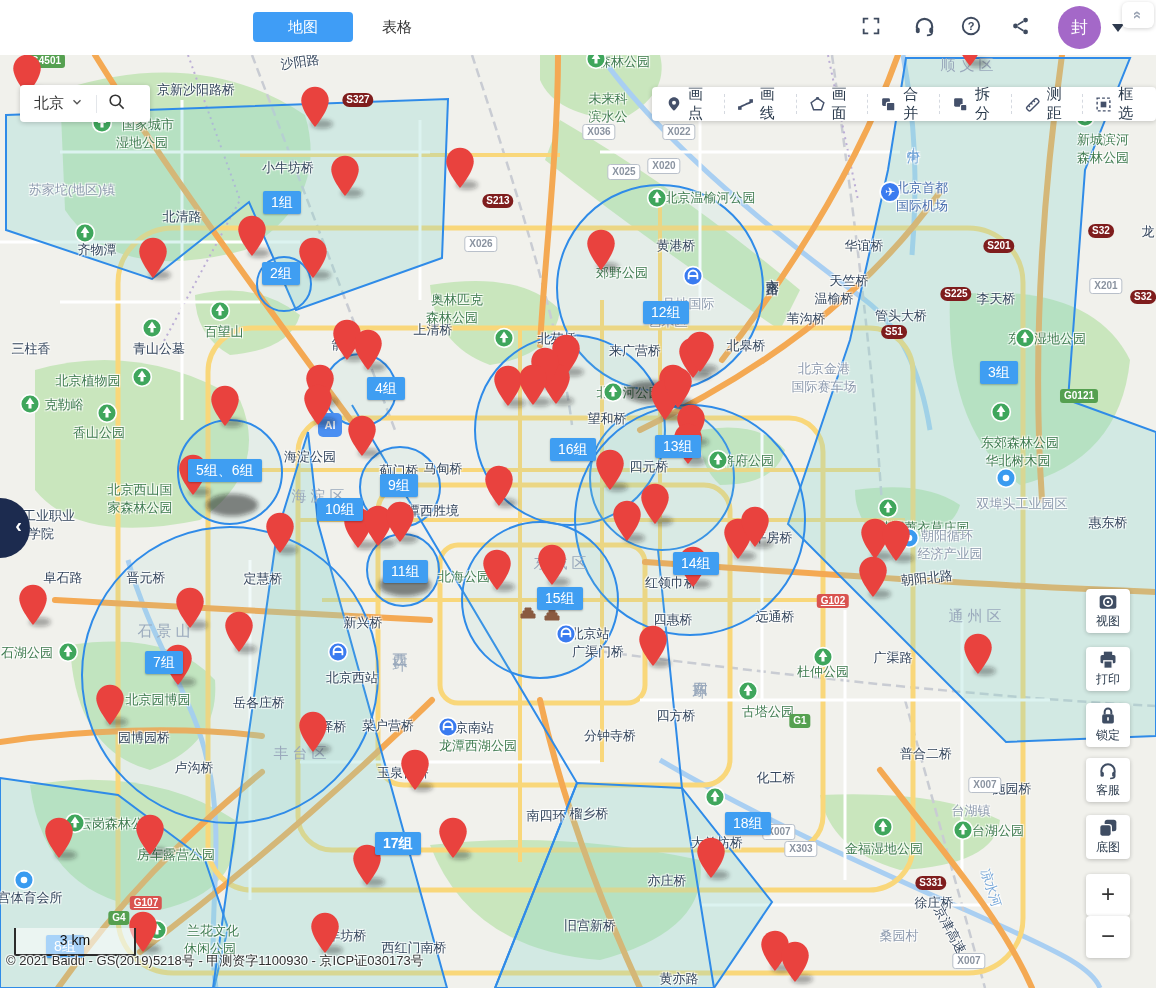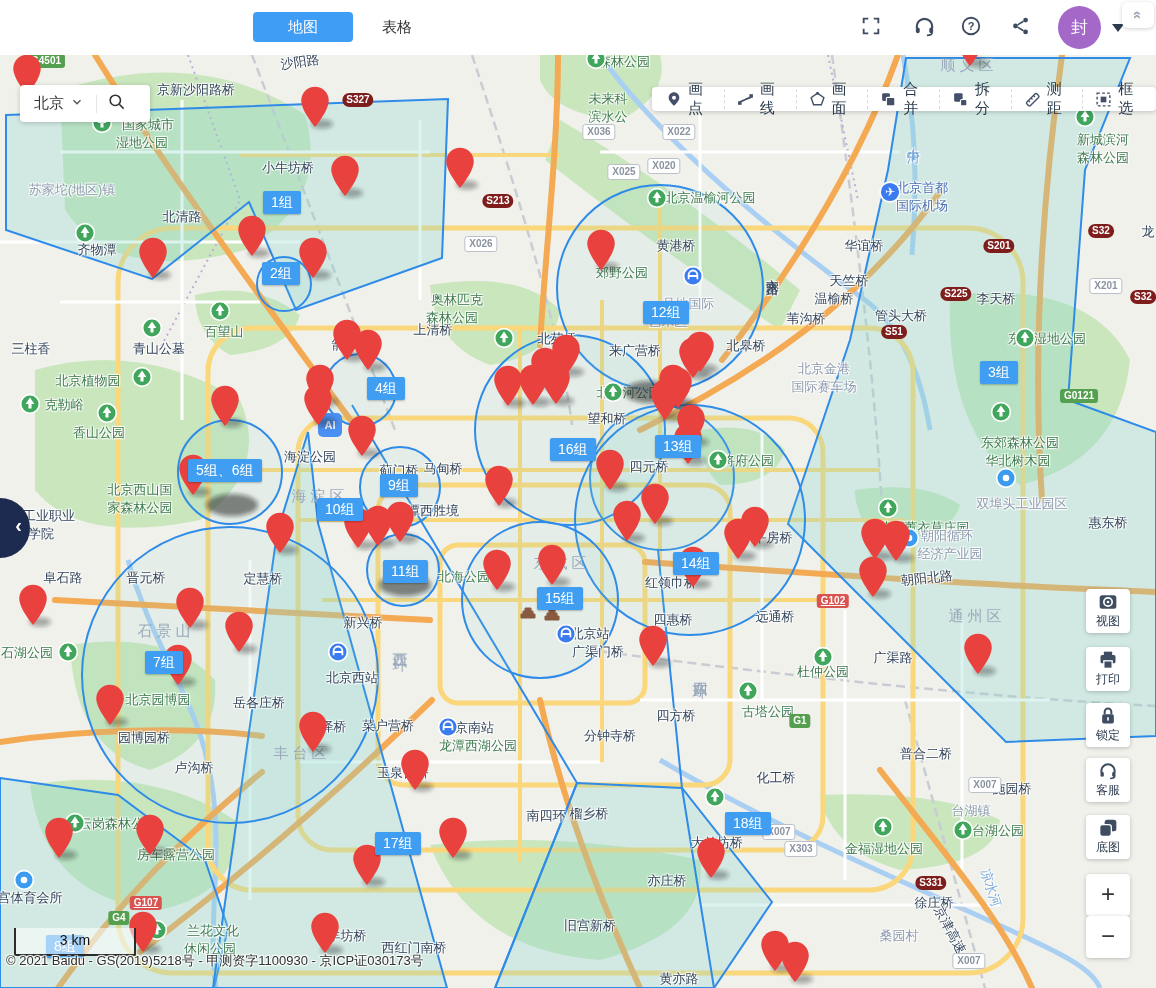--- a/index.html
+++ b/index.html
@@ -36,21 +36,21 @@
   .sh-w{background:#fff;color:#8a93a0;border:1px solid #b9c0ca;}
   .micon{position:absolute;transform:translate(-50%,-50%);}
   .ai-icon{position:absolute;transform:translate(-50%,-50%);width:24px;height:24px;background:#4a8ff2;border-radius:5px;color:#fff;font-size:11px;font-weight:bold;text-align:center;line-height:24px;}
   .grp{position:absolute;background:#3f9ef2;color:#fff;font-size:14px;padding:3px 8px;border-radius:2px;line-height:1.2;box-shadow:0 1px 2px rgba(0,0,0,.25);pointer-events:auto;cursor:pointer;white-space:nowrap;}
 
   
   #city-selector{position:absolute;left:20px;top:85px;width:130px;height:37px;background:#fff;border-radius:4px;box-shadow:0 1px 5px rgba(0,0,0,.2);display:flex;align-items:center;z-index:30;}
   #city-selector .city{font-size:15px;color:#333;margin-left:14px;cursor:pointer;}
   #city-selector .chev{margin-left:6px;color:#555;cursor:pointer;}
   #city-selector .vdiv{width:1px;height:18px;background:#e3e6ea;margin:0 10px 0 12px;}
-  #draw-toolbar{position:absolute;left:652px;top:87px;height:24px;background:#fff;border-radius:4px;box-shadow:0 1px 5px rgba(0,0,0,.2);display:flex;align-items:center;z-index:30;padding:0 2px;}
+  #draw-toolbar{position:absolute;left:652px;top:87px;height:34px;background:#fff;border-radius:4px;box-shadow:0 1px 5px rgba(0,0,0,.2);display:flex;align-items:center;z-index:30;padding:0 2px;}
   .dt-item{display:flex;align-items:center;gap:6px;padding:0 12px;font-size:15px;color:#2b3b4d;cursor:pointer;height:20px;}
   .dt-item+.dt-item{border-left:1px dashed #d5d9e0;}
   .dt-item svg{color:#44506a;}
   #side-tools{position:absolute;left:1086px;top:0;z-index:30;}
   .st-btn{position:absolute;left:0;width:44px;height:44px;background:#fff;border-radius:4px;box-shadow:0 1px 4px rgba(0,0,0,.22);display:flex;flex-direction:column;align-items:center;justify-content:center;cursor:pointer;}
   .st-btn .st-lab{font-size:12px;color:#2b3b4d;margin-top:1px;}
   .st-btn svg{color:#3f4d63;}
   .zoom-btn{position:absolute;left:1086px;width:44px;height:42px;background:#fff;border-radius:4px;box-shadow:0 1px 4px rgba(0,0,0,.22);font-size:24px;color:#333;text-align:center;line-height:40px;cursor:pointer;z-index:30;}
   #scale{position:absolute;left:14px;top:928px;width:118px;height:26px;border:2px solid #2b2b2b;border-top:none;background:rgba(255,255,255,.55);text-align:center;font-size:14px;color:#111;line-height:24px;z-index:25;}
   #copyright{position:absolute;left:6px;top:952px;font-size:13px;color:#2f2f2f;z-index:25;
@@ -607,21 +607,21 @@
         <div class="grp" style="left: 145px; top: 651px;">7组</div>
         <div class="grp" style="left: 46px; top: 935px;">8组</div>
         <div class="grp" style="left: 380px; top: 474px;">9组</div>
         <div class="grp" style="left: 317px; top: 498px;">10组</div>
         <div class="grp" style="left: 383px; top: 560px;">11组</div>
         <div class="grp" style="left: 643px; top: 301px;">12组</div>
         <div class="grp" style="left: 655px; top: 435px;">13组</div>
         <div class="grp" style="left: 673px; top: 552px;">14组</div>
         <div class="grp" style="left: 537px; top: 587px;">15组</div>
         <div class="grp" style="left: 550px; top: 438px;">16组</div>
-        <div class="grp" style="left: 375px; top: 832px;">17组</div>
+        <div class="grp" style="left: 375px; top: 832px; font-weight: bold;">17组</div>
         <div class="grp" style="left: 725px; top: 812px;">18组</div>
       </div>
 
     <div id="city-selector">
       <span class="city">北京</span>
       <span class="chev">
         <svg width="14" height="14" viewBox="0 0 24 24">
             <path d="M6 9l6 6 6-6" stroke="currentColor" stroke-width="2.4" fill="none"></path>
           </svg>
       </span>

